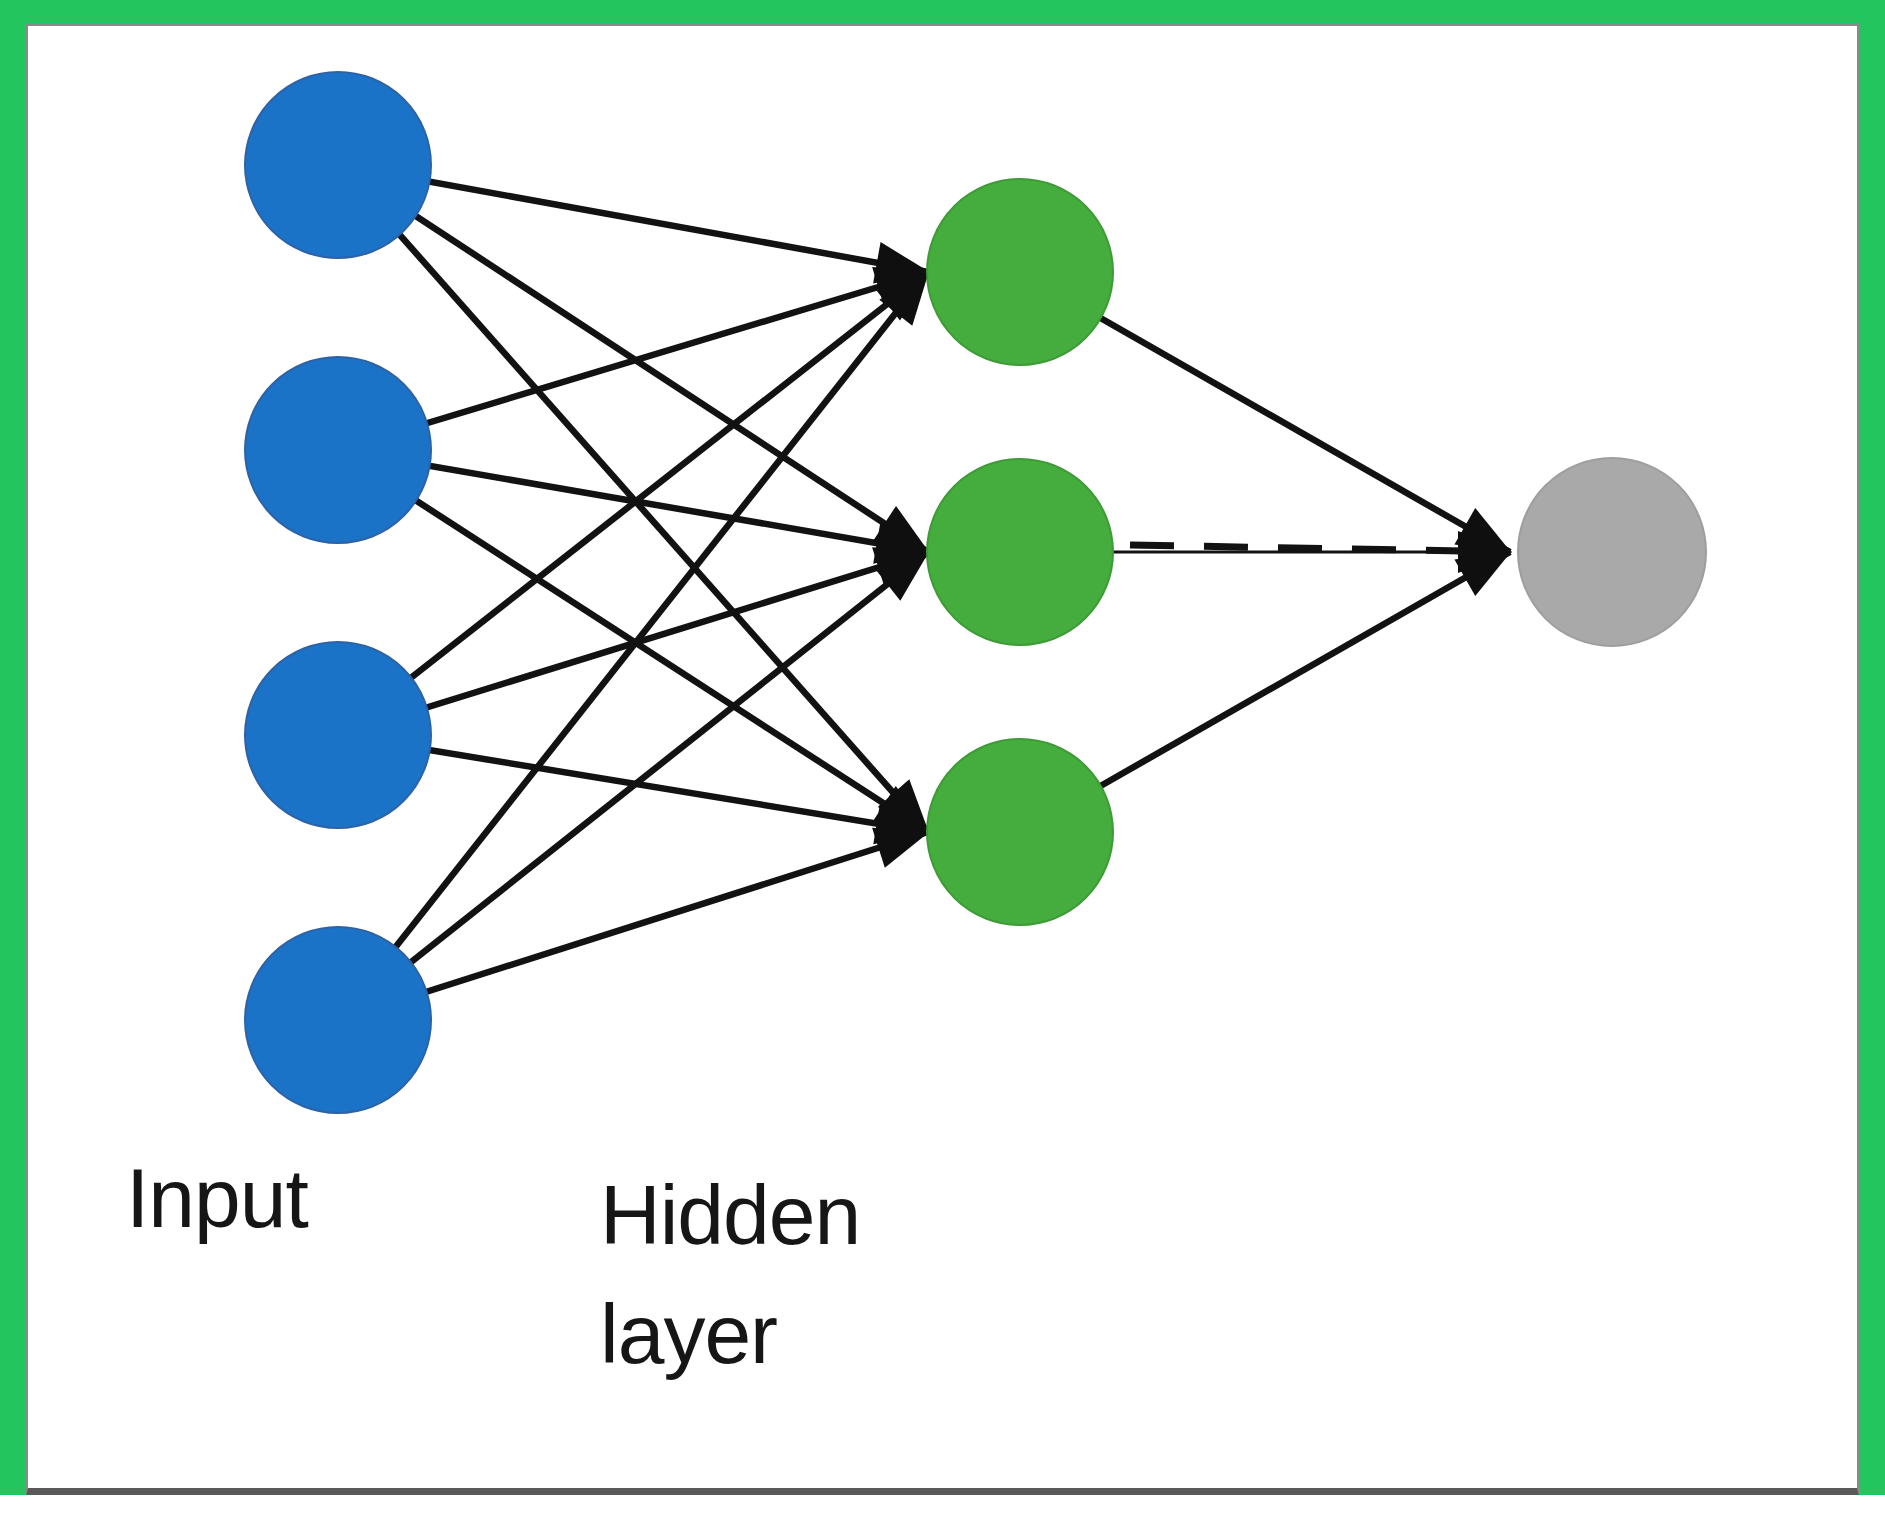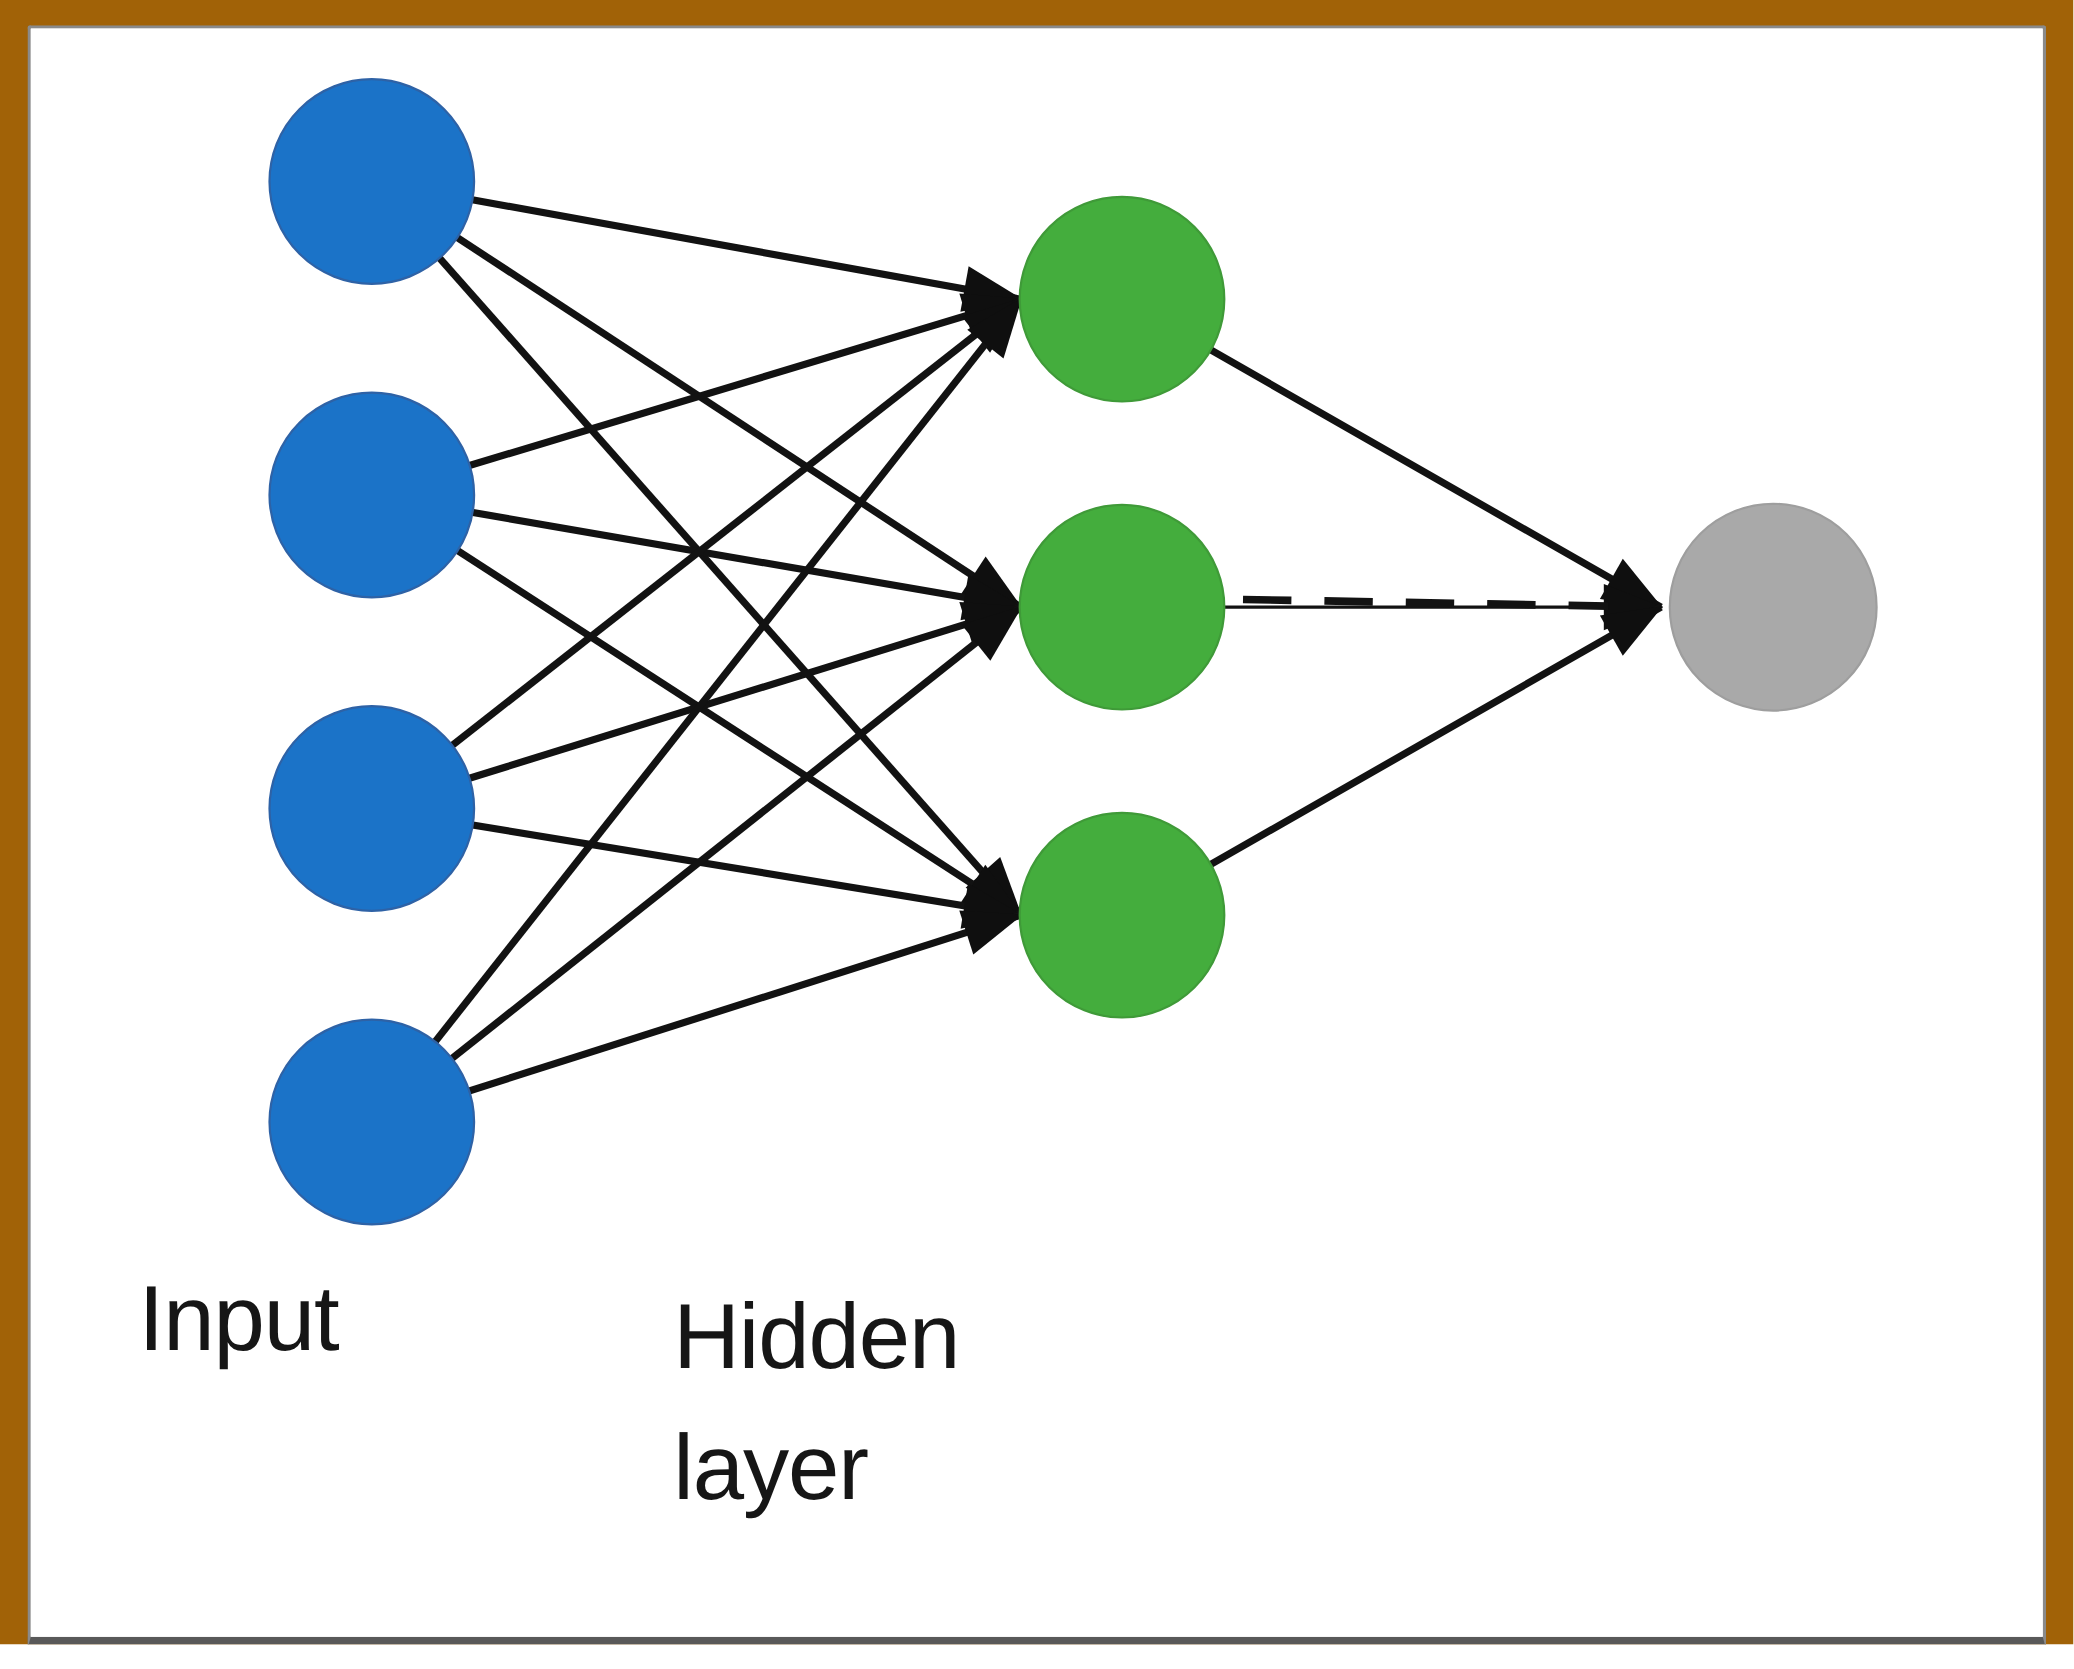--- a/index.html
+++ b/index.html
@@ -1,30 +1,30 @@
 <!DOCTYPE html>
 <html><head>
 <meta charset="utf-8">
 <style>
   html,body{margin:0;padding:0;background:#ffffff;}
   .stage{
-    position:relative;width:1885px;height:1495px;background:#a16207;overflow:hidden;
+    position:relative;width:1885px;height:1495px;background:#22c55e;overflow:hidden;
     font-family:"Liberation Sans","DejaVu Sans",sans-serif;
   }
   .frame{
     position:absolute;left:25px;top:23px;width:1829px;height:1462px;
     border:3px solid #8a8a8a;border-bottom:11px solid #595959;border-radius:3px;
     background:#ffffff;
   }
   .net-svg{position:absolute;left:0;top:0;width:1885px;height:1517px;}
   .layer-label{
     position:absolute;font-size:84px;line-height:1.0;color:#161616;
     letter-spacing:-1px;white-space:nowrap;
   }
-  .layer-label .lbl-line{line-height:1.42;margin-left:12px;}
+  .layer-label .lbl-line{line-height:1.42;}
   #lbl-input{left:126px;top:1156px;}
   #lbl-hidden{left:600px;top:1156px;}
   #lbl-output{left:1276px;top:1153px;}
 </style>
 </head>
 <body>
 
 <div class="stage">
   <div class="frame"></div>
 

